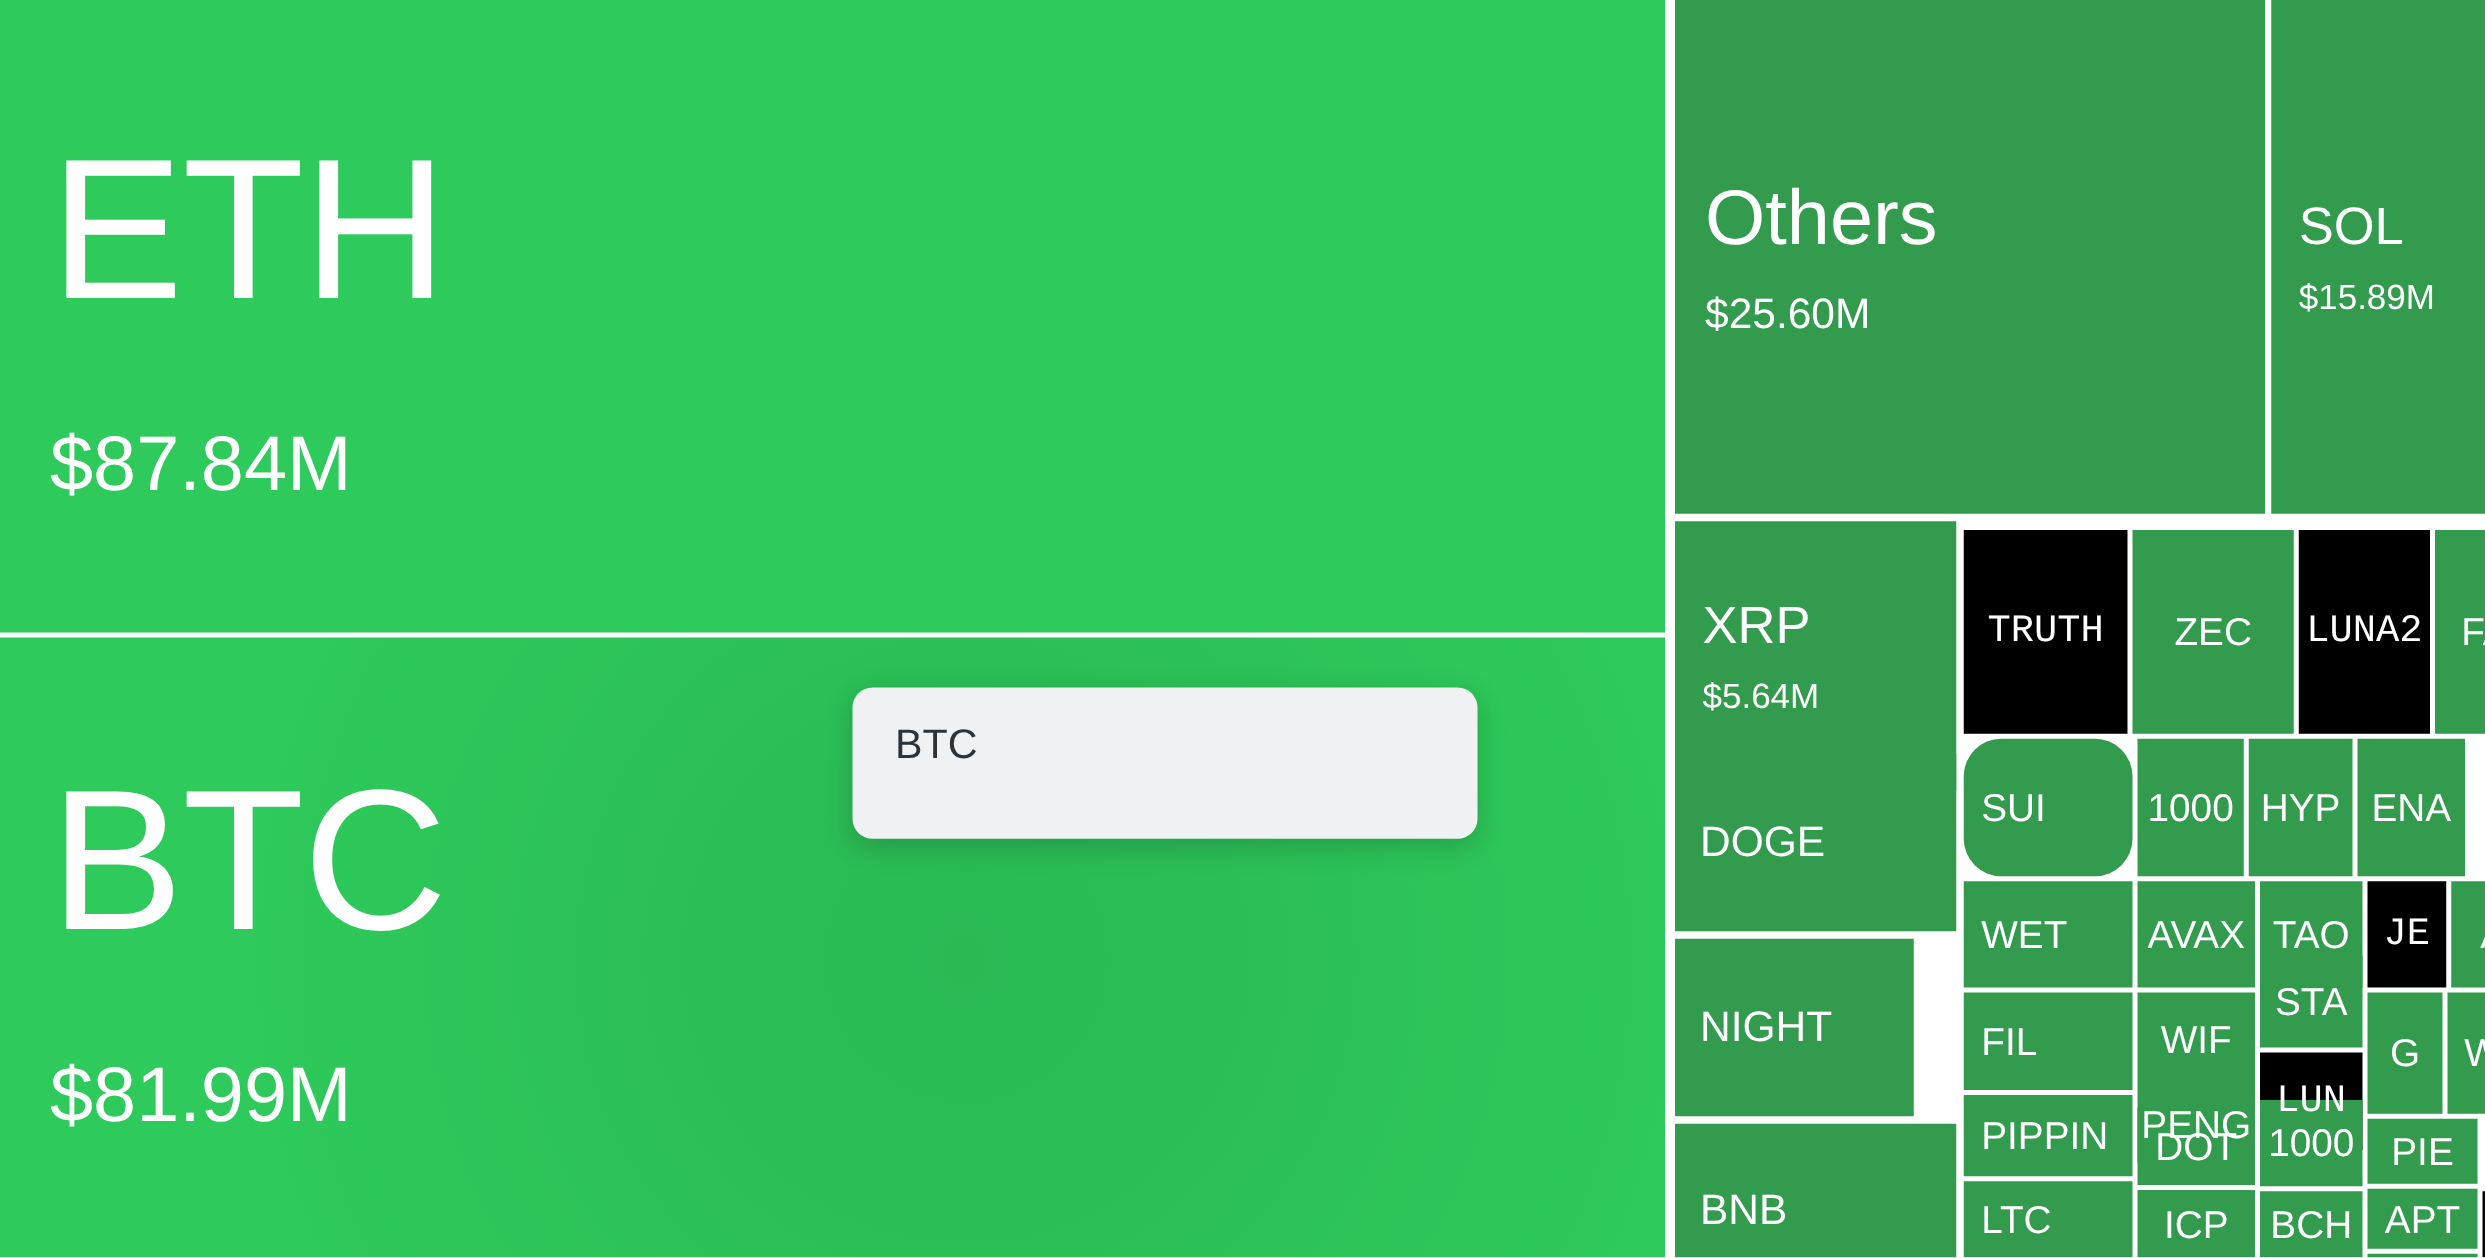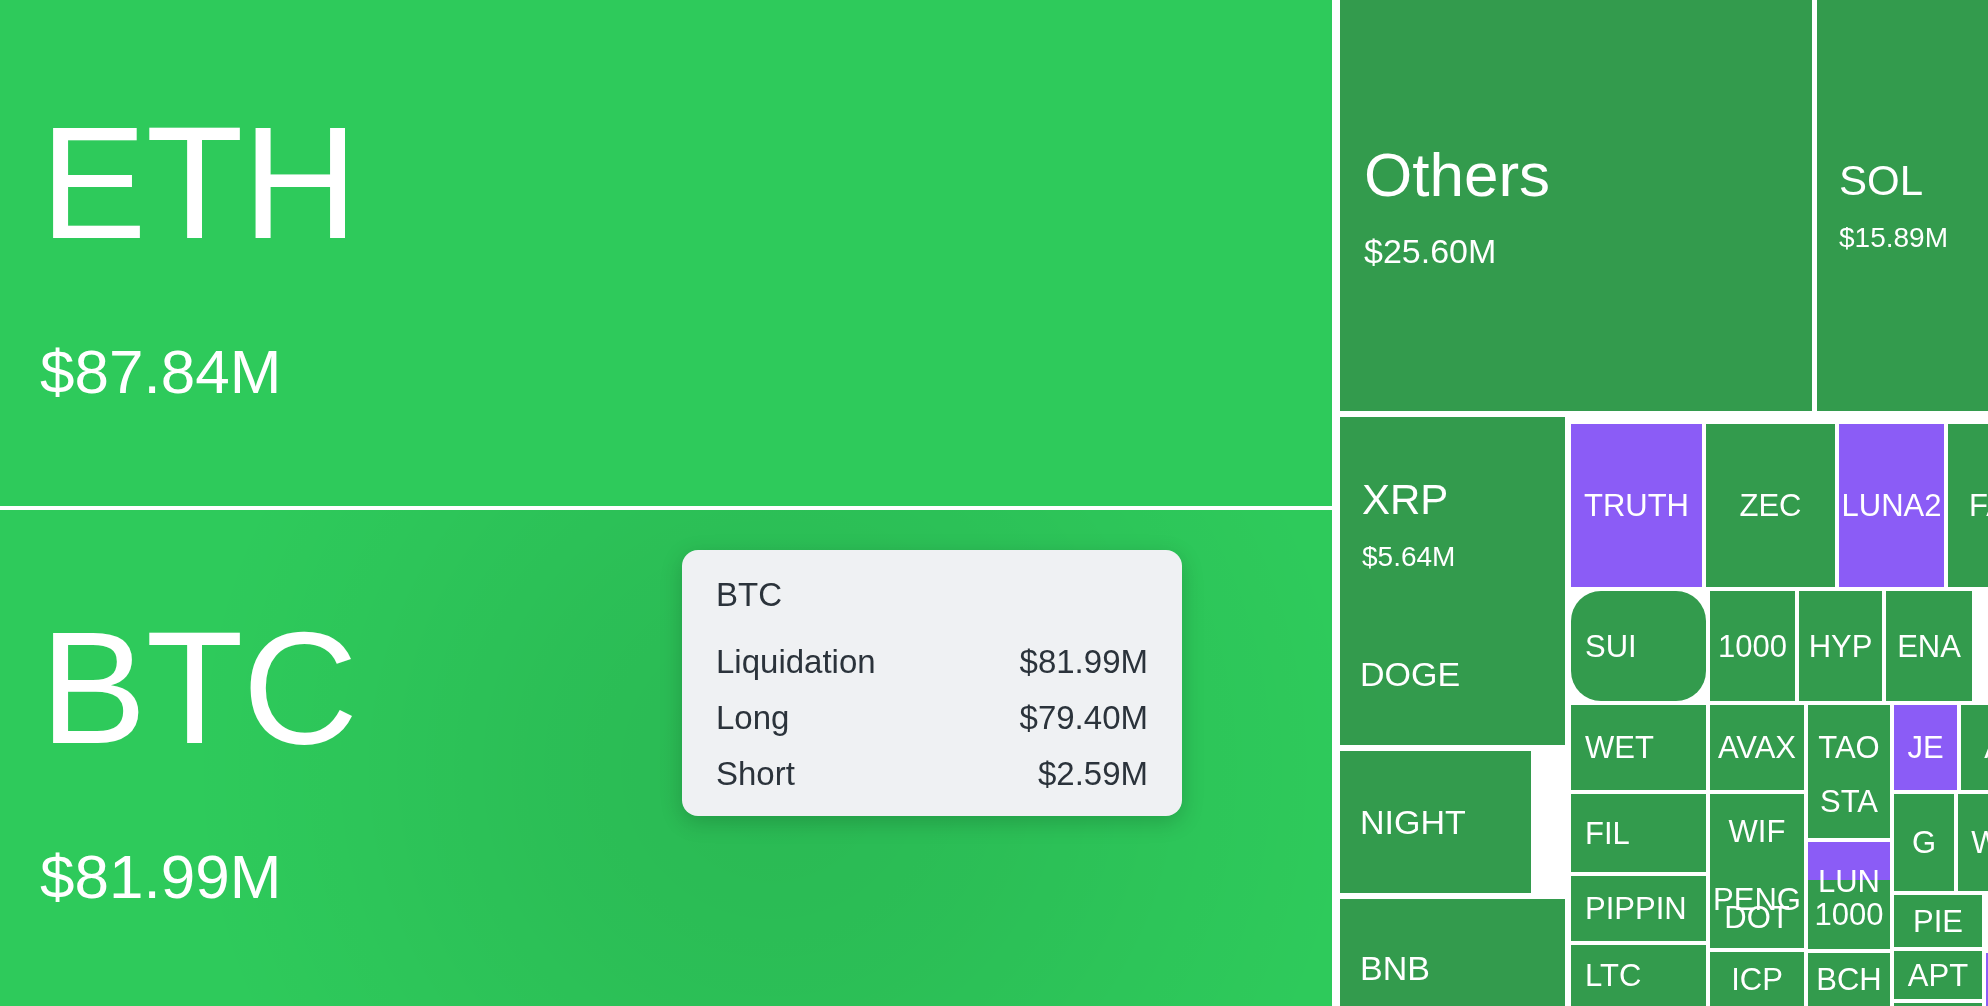--- a/index.html
+++ b/index.html
@@ -18,21 +18,21 @@
   .tile {
     position: absolute;
     overflow: hidden;
     display: flex;
     flex-direction: column;
     justify-content: center;
     background: #2ECA5B;
     border: 0;
   }
   .tile.dark  { background: #339B4D; }
-  .tile.red   { background: #8b5cf6; }
+  .tile.red   { background: #000000; font-family: Liberation Mono, monospace; }
   .tile.hovered { background: #2ECA5B; }
   .tile.hovered::after {
     content: "";
     position: absolute;
     left: 0; top: 0; right: 0; bottom: 0;
     background: radial-gradient(circle at 58% 52%,
                 rgba(0,0,0,0.085) 0%,
                 rgba(0,0,0,0.055) 30%,
                 rgba(0,0,0,0.018) 55%,
                 rgba(0,0,0,0.0) 72%);
@@ -233,31 +233,15 @@
   </div>
 
   <div class="tile dark sz-xs ctr" style="left:1894px; top:1003px; width:88px; height:48px;">
     
   </div>
 
   <div class="tile red" style="left:1986px; top:953px; width:42px; height:53px;"></div>
 
   <div id="tooltip" style="left:682px; top:550px; width:500px;">
     <div class="tt-title">BTC</div>
-    <table>
-      <tbody>
-          <tr>
-        <td class="tt-k">Liquidation</td>
-        <td class="tt-v">$81.99M</td>
-      </tr>
-      <tr>
-        <td class="tt-k">Long</td>
-        <td class="tt-v">$79.40M</td>
-      </tr>
-      <tr>
-        <td class="tt-k">Short</td>
-        <td class="tt-v">$2.59M</td>
-      </tr>
-    </tbody>
-      </table>
   </div>
 
 </div>
 
 </body></html>

